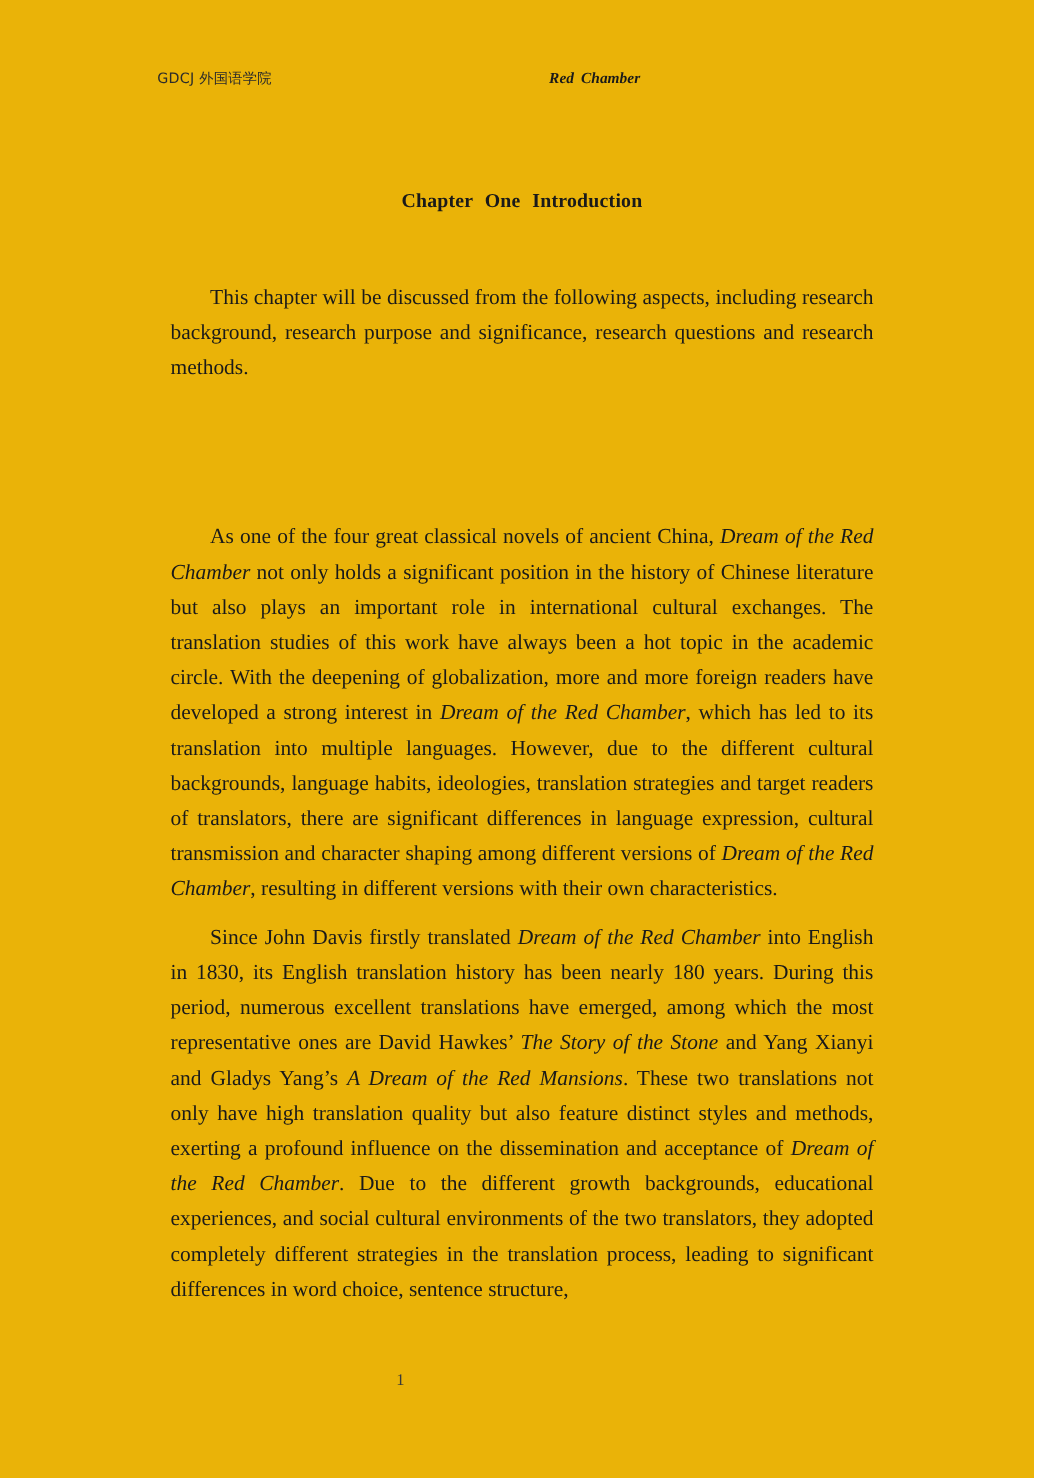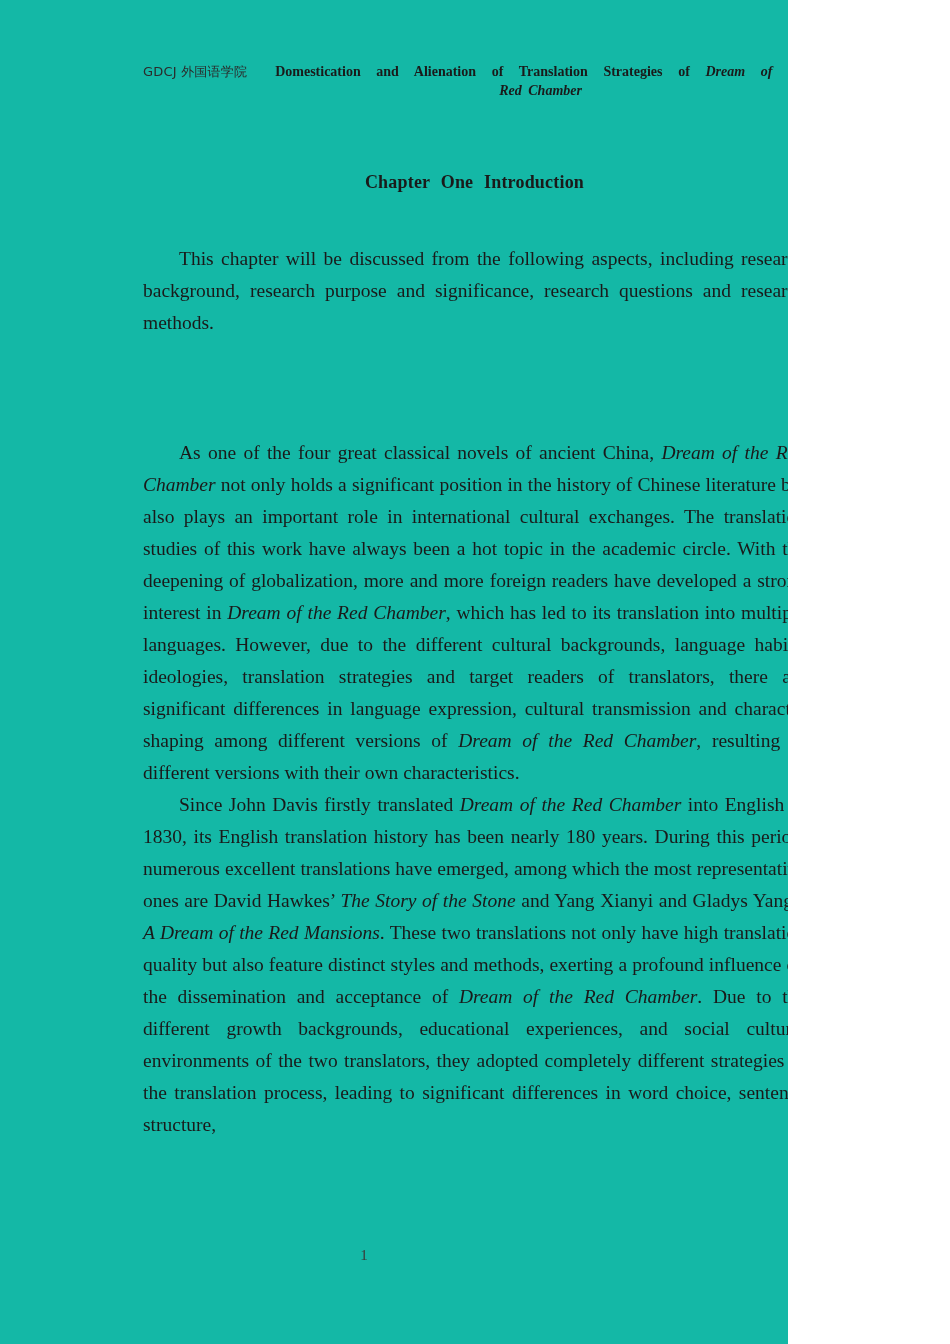--- a/index.html
+++ b/index.html
@@ -6,23 +6,23 @@
     margin: 0;
     padding: 0;
     background: #ffffff;
   }
   body {
     font-family: "Liberation Serif", "DejaVu Serif", serif;
     color: #1a1a1a;
   }
   .page {
     position: relative;
-    width: 788px;
+    width: 940px;
     height: 1344px;
-    background: #14b8a6;
+    background: #eab308;
     overflow: hidden;
     box-sizing: border-box;
   }
 
   
   .running-header {
     position: absolute;
     left: 143px;
     top: 62px;
     width: 663px;
@@ -76,21 +76,21 @@
   }
 
   
   .content {
     position: absolute;
     left: 143px;
     top: 243px;
     width: 663px;
   }
   p.body-par {
-    margin: 0;
+    margin: 12px;
     font-size: 19.5px;
     line-height: 32px;
     text-align: justify;
     text-justify: inter-word;
     text-indent: 36px;
     hyphens: none;
   }
   p.body-par i { font-style: italic; }
 
   .section-heading {
@@ -118,21 +118,20 @@
   }
 </style>
 </head>
 <body>
 
 <div class="page">
 
   <div class="running-header">
     <div class="header-org">GDCJ 外国语学院</div>
     <div class="header-title-block">
-      <div class="line1"><span>Domestication and Alienation of Translation Strategies of </span><i>Dream of the</i></div>
       <div class="line2">Red Chamber</div>
     </div>
   </div>
 
   <h1 class="chapter-title">Chapter One Introduction</h1>
 
   <div class="content">
 
     <p class="body-par">This chapter will be discussed from the following aspects, including research background, research purpose and significance, research questions and research methods.</p>
 

